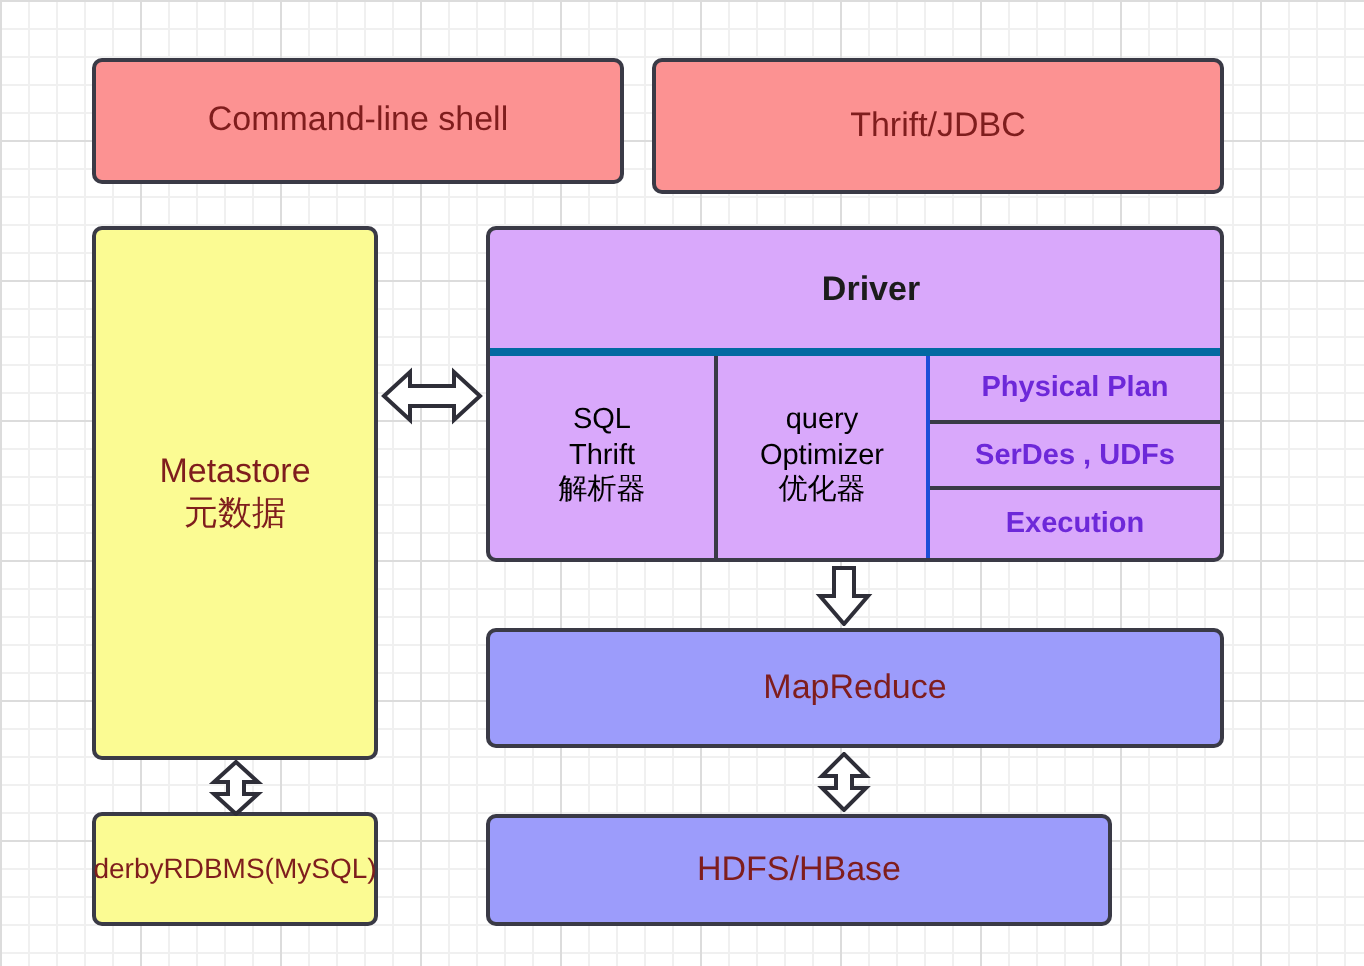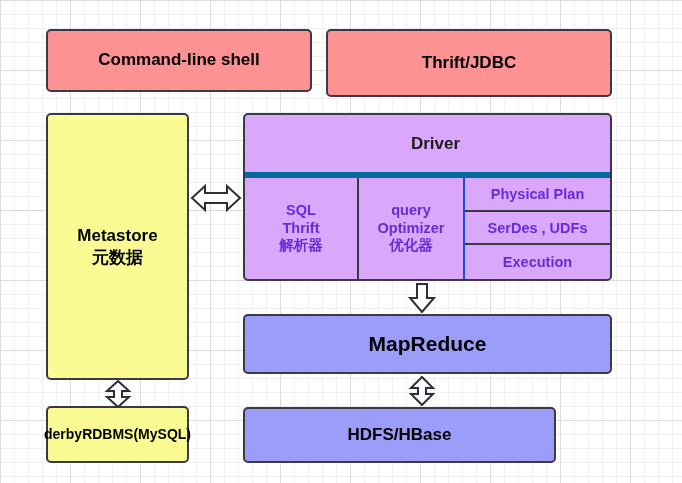--- a/index.html
+++ b/index.html
@@ -35,37 +35,37 @@
 
   .node {
     position: absolute;
     box-sizing: border-box;
     border: 2px solid #3a3a46;
     border-radius: 5px;
     display: flex;
     align-items: center;
     justify-content: center;
     text-align: right;
-    color: #000000;
-    font-weight: bold;
+    color: #7f1d1d;
+    font-weight: normal;
     line-height: 1.18;
   }
 
   .pink   { background: #fc9292; }
   .yellow { background: #fbfb93; }
   .blue   { background: #9c9cfb; }
 
   
   #node-cli      { left: 46px;  top: 29px;  width: 266px; height: 63px; font-size: 17px; }
   #node-thrift   { left: 326px; top: 29px;  width: 286px; height: 68px; font-size: 17px; }
 
   #node-metastore{ left: 46px;  top: 113px; width: 143px; height: 267px; font-size: 17px; flex-direction: column; }
   #node-derby    { left: 46px;  top: 406px; width: 143px; height: 57px;  font-size: 14px; flex-direction: row; }
 
-  #node-mapreduce{ left: 243px; top: 314px; width: 369px; height: 60px;  font-size: 21px; }
+  #node-mapreduce{ left: 243px; top: 314px; width: 369px; height: 60px;  font-size: 17px; }
   #node-hdfs     { left: 243px; top: 407px; width: 313px; height: 56px;  font-size: 17px; }
 
   
   #node-driver {
     position: absolute;
     left: 243px;
     top: 113px;
     width: 369px;
     height: 168px;
     box-sizing: border-box;
@@ -78,37 +78,37 @@
   }
   #driver-title {
     height: 63px;
     flex: 0 0 63px;
     display: flex;
     align-items: center;
     justify-content: center;
     font-weight: bold;
     font-size: 17px;
     color: #1c1c1c;
-    border-bottom: 6px solid #0369a1;
+    border-bottom: 4px solid #0369a1;
     box-sizing: border-box;
     padding-left: 16px;
   }
   #driver-body {
     flex: 1 1 auto;
     display: flex;
     flex-direction: row;
   }
   .driver-cell {
     display: flex;
     align-items: center;
     justify-content: center;
     text-align: center;
-    font-weight: bold;
+    font-weight: normal;
     font-size: 14.5px;
-    color: #6d28d9;
+    color: #000000;
     line-height: 1.22;
     box-sizing: border-box;
   }
   #driver-parser    { width: 114px; border-right: 2px solid #3a3a46; }
   #driver-optimizer { width: 106px; border-right: 2px solid #1d4ed8; }
   #driver-right {
     flex: 1 1 auto;
     display: flex;
     flex-direction: column;
     box-sizing: border-box;

